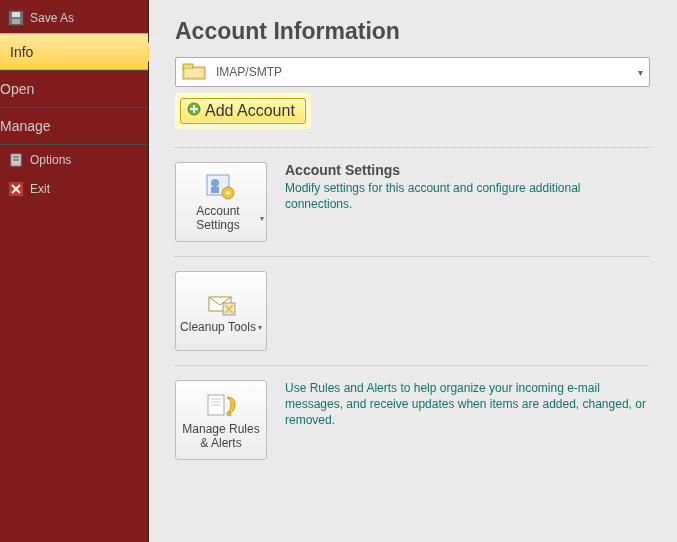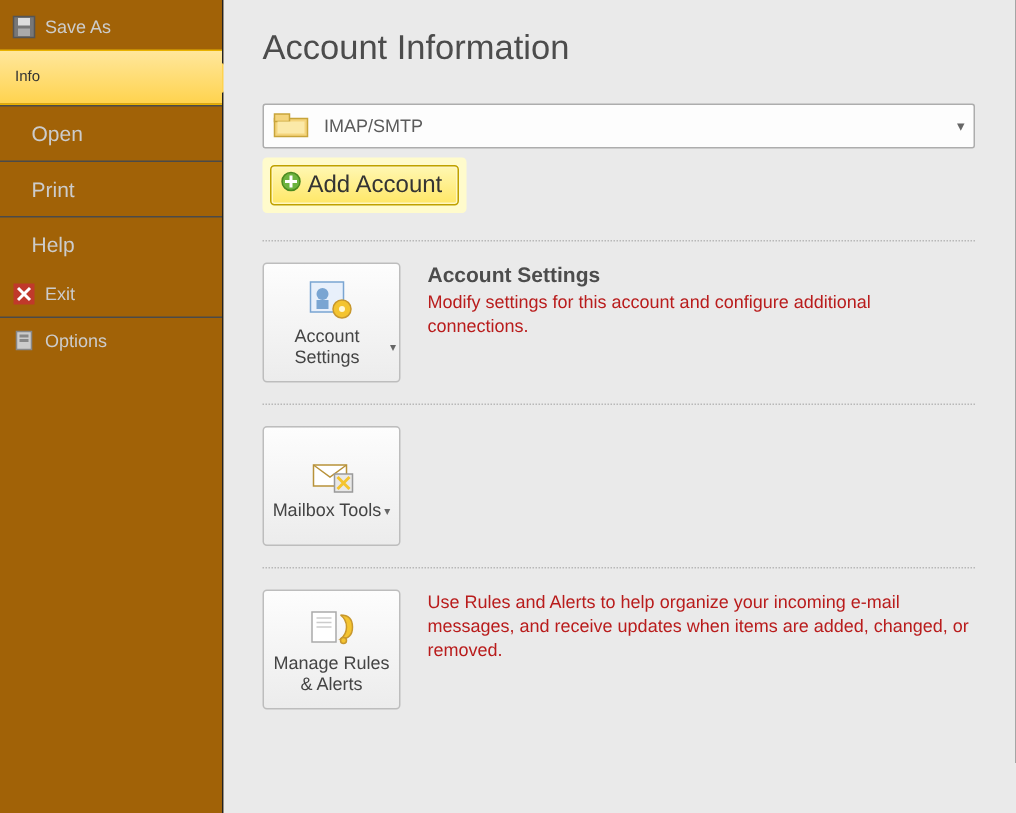--- a/index.html
+++ b/index.html
@@ -8,21 +8,21 @@
     font-size: 13px;
     width: 677px;
     height: 542px;
     overflow: hidden;
     display: flex;
     background: #333;
   }
   
   .sidebar {
     width: 149px;
-    background: #a16207;
+    background: #7f1d1d;
     color: #ccc;
     display: flex;
     flex-direction: column;
     border-right: 1px solid #222;
     padding-top: 3px;
   }
   .sb-item {
     display: flex;
     align-items: center;
     height: 30px;
@@ -36,31 +36,31 @@
     width: 16px;
     height: 16px;
     display: flex;
     align-items: center;
     justify-content: center;
     flex: 0 0 16px;
   }
   .sb-major {
     height: 37px;
     font-size: 14px;
-    padding-left: 21px;
+    padding-left: 0;
     border-top: 1px solid #4a4a4a;
   }
   .sb-sep { border-top: 1px solid #4a4a4a; }
   .sb-item.selected {
     position: relative;
     background: linear-gradient(#ffe79c, #ffd34e);
     color: #333;
     border-top: 1px solid #e8b200;
     border-bottom: 1px solid #e8b200;
-    font-size: 10px;
+    font-size: 14px;
     height: 37px;
     padding-left: 10px;
   }
   .sb-item.selected::after {
     content: "";
     position: absolute;
     right: -12px;
     top: 50%;
     margin-top: -10px;
     width: 0; height: 0;
@@ -72,23 +72,23 @@
   
   .main {
     flex: 1;
     background: #eaeaea;
     padding: 18px 0 0 26px;
     overflow: hidden;
     position: relative;
   }
   h1.title {
     font-size: 23px;
-    font-weight: 400;
+    font-weight: 700;
     color: #4c4c4c;
-    margin-bottom: 24px;
+    margin-bottom: 12px;
   }
   .account-select {
     width: 475px;
     height: 30px;
     border: 1px solid #adadad;
     background: #fdfdfd;
     display: flex;
     align-items: center;
     padding: 0 6px;
     gap: 8px;
@@ -141,21 +141,21 @@
   .tile .ticon { height: 32px; display:flex; align-items:center; justify-content:center; }
   .tile .drop { font-size: 8px; color: #666; margin-left: 2px; }
   .desc h3 {
     font-size: 14px;
     color: #4c4c4c;
     font-weight: 600;
     margin-bottom: 2px;
   }
   .desc p {
     font-size: 12px;
-    color: #b91c1c;
+    color: #0f766e;
     line-height: 1.35;
   }
   .tile-label { display:flex; align-items:center; justify-content:center; line-height:1.15;}
   .sections-top-rule { width:475px; border-top:1px dotted #b8b8b8; margin-top:18px;}
 </style>
 </head>
 <body>
 
 <div class="sidebar">
   <div class="sb-item">
@@ -168,44 +168,41 @@
     </span>
     <span>Save As</span>
   </div>
   <div class="sb-item selected">
     <span>Info</span>
   </div>
   <div class="sb-item sb-major">
     <span>Open</span>
   </div>
   <div class="sb-item sb-major">
-    <span>Print</span>
-  </div>
-  <div class="sb-item sb-major">
-    <span>Help</span>
+    <span>Manage</span>
+  </div>
+  <div class="sb-item sb-sep">
+    <span class="icon">
+      <svg width="16" height="16">
+          <rect x="3" y="2" width="10" height="12" fill="#ccc" stroke="#888"></rect>
+          <rect x="5" y="4" width="6" height="2" fill="#888"></rect>
+          <rect x="5" y="7" width="6" height="2" fill="#888"></rect>
+        </svg>
+    </span>
+    <span>Options</span>
   </div>
   <div class="sb-item">
     <span class="icon">
       <svg width="16" height="16">
           <rect x="1" y="1" width="14" height="14" fill="#c0392b"></rect>
           <line x1="4" y1="4" x2="12" y2="12" stroke="#fff" stroke-width="2"></line>
           <line x1="12" y1="4" x2="4" y2="12" stroke="#fff" stroke-width="2"></line>
         </svg>
     </span>
     <span>Exit</span>
-  </div>
-  <div class="sb-item sb-sep">
-    <span class="icon">
-      <svg width="16" height="16">
-          <rect x="3" y="2" width="10" height="12" fill="#ccc" stroke="#888"></rect>
-          <rect x="5" y="4" width="6" height="2" fill="#888"></rect>
-          <rect x="5" y="7" width="6" height="2" fill="#888"></rect>
-        </svg>
-    </span>
-    <span>Options</span>
   </div>
 </div>
 
 <div class="main">
   <h1 class="title">Account Information</h1>
 
   <div class="account-select">
     <span class="icon">
       <svg width="26" height="20">
           <rect x="1" y="6" width="22" height="12" fill="#f4d47c" stroke="#c8a43a"></rect>
@@ -258,21 +255,21 @@
     <div class="tile">
       <span class="ticon">
         <svg width="32" height="28">
             <rect x="4" y="8" width="22" height="14" fill="#fff" stroke="#b8923a"></rect>
             <polyline points="4,8 15,16 26,8" fill="none" stroke="#b8923a"></polyline>
             <rect x="18" y="14" width="12" height="12" fill="#e8e8e8" stroke="#999"></rect>
             <path d="M20 16 L28 24 M28 16 L20 24" stroke="#f4c430" stroke-width="2"></path>
           </svg>
       </span>
       <span class="tile-label">
-          <span>Mailbox Tools</span>
+          <span>Cleanup Tools</span>
           <span class="drop">▾</span>
         </span>
     </div>
   </div>
 
   <div class="section">
     <div class="tile">
       <span class="ticon">
         <svg width="32" height="28">
             <rect x="3" y="4" width="16" height="20" fill="#fff" stroke="#aaa"></rect>

